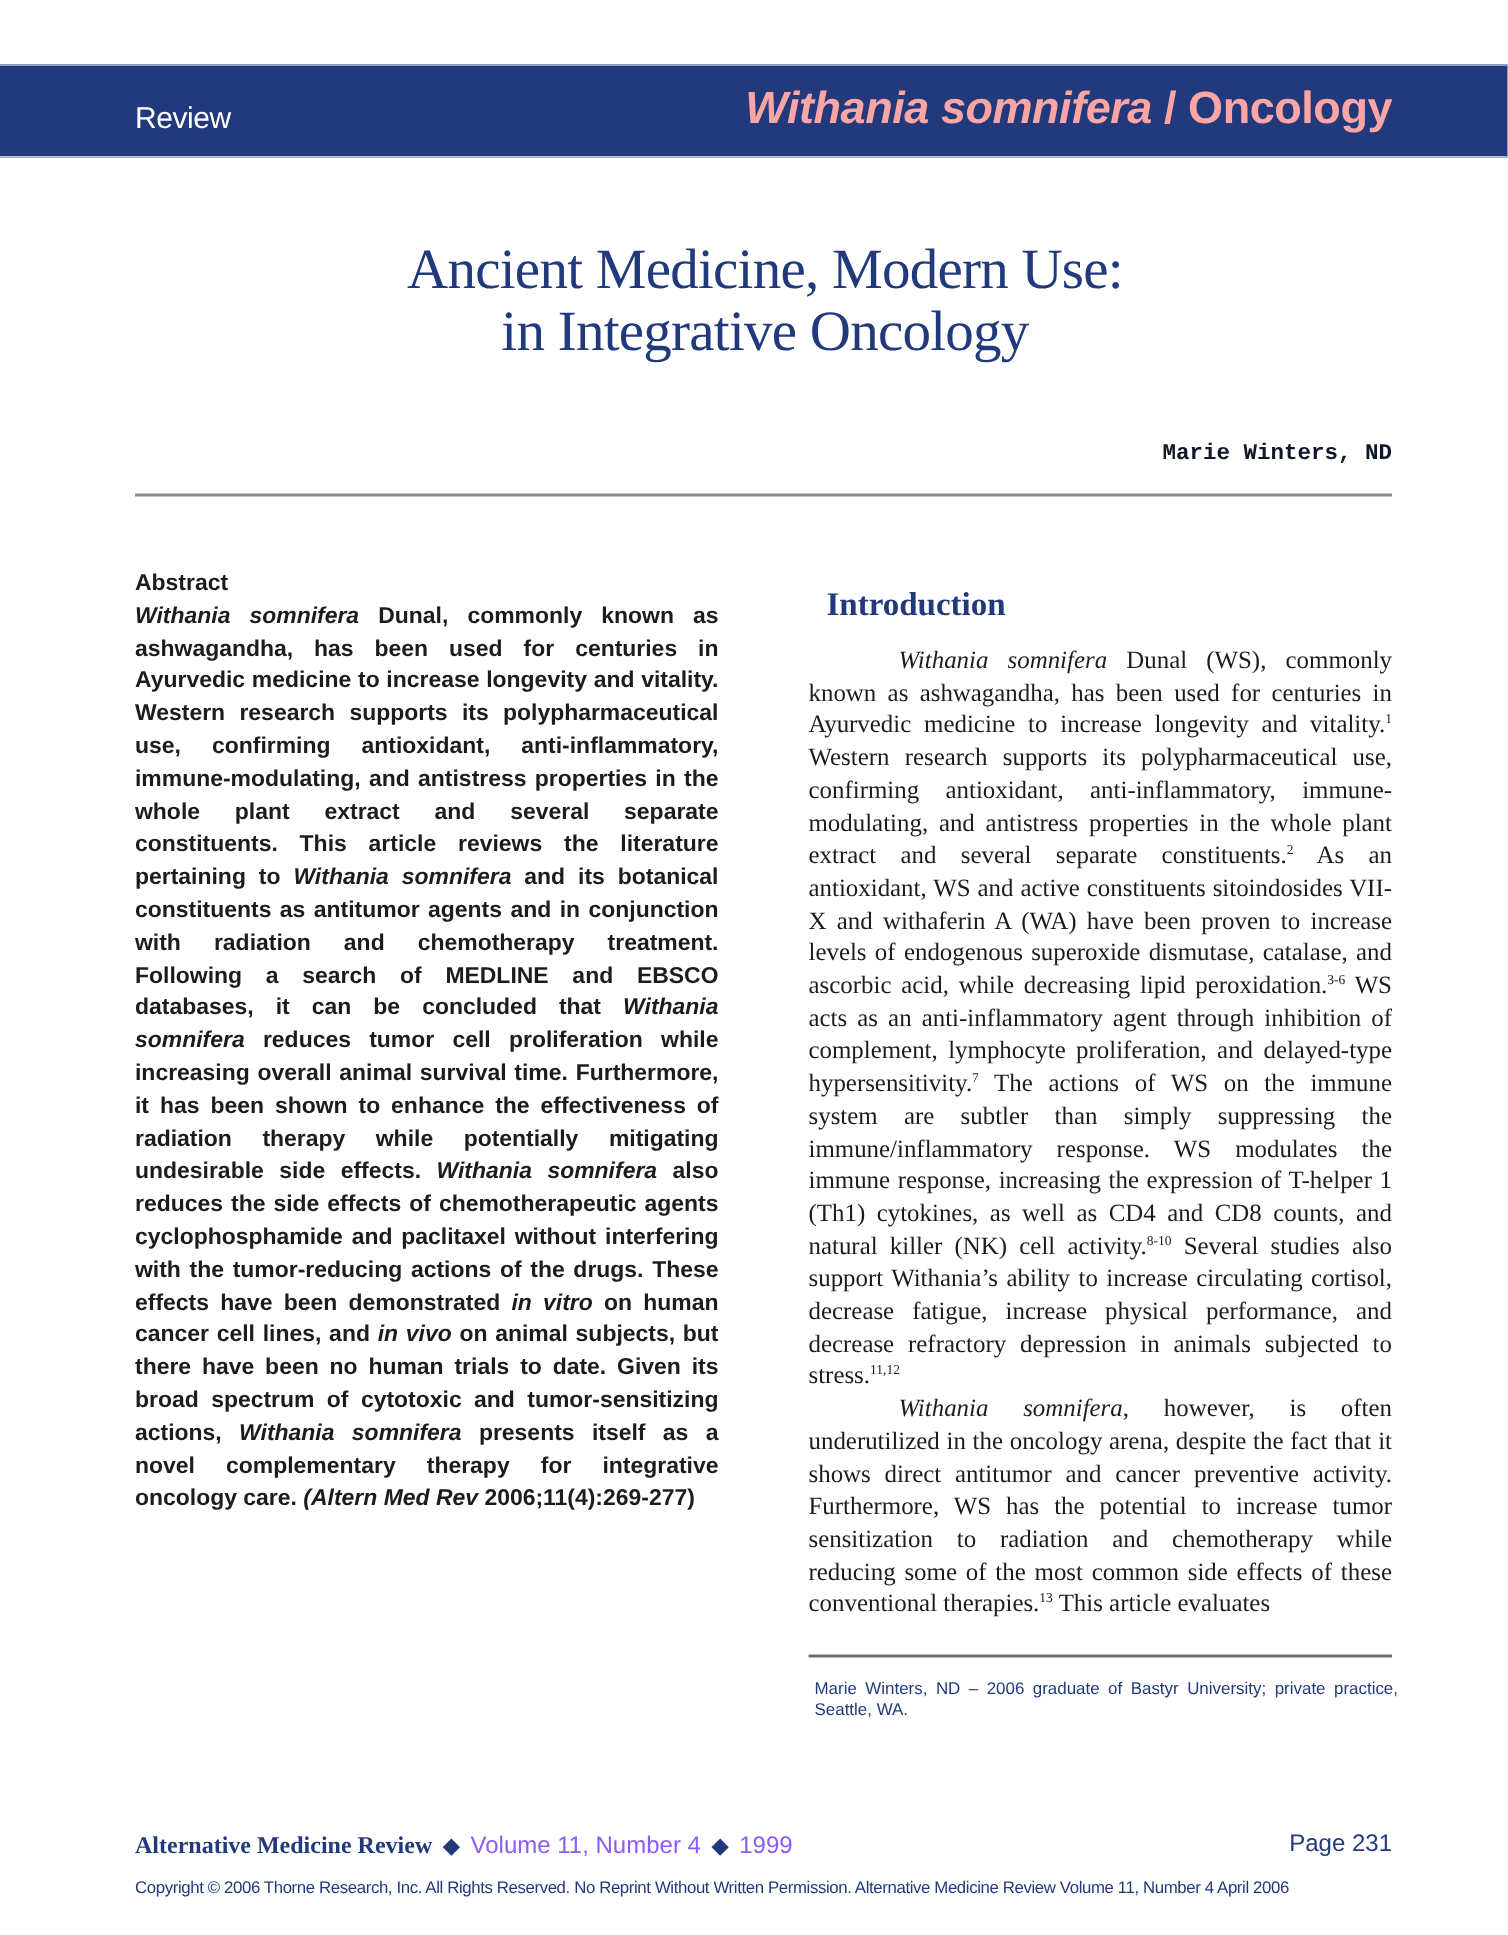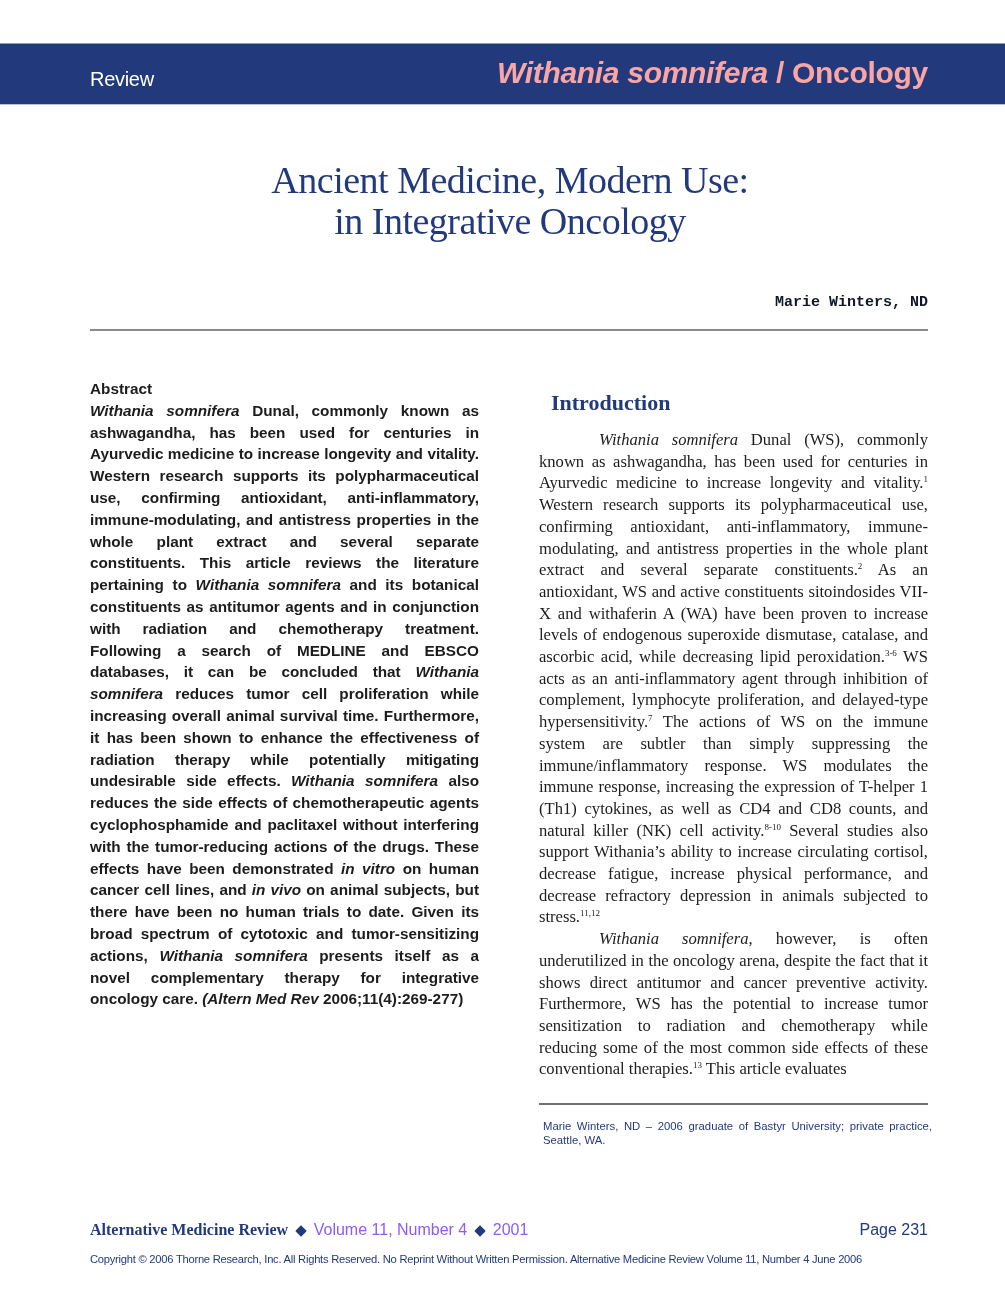--- a/index.html
+++ b/index.html
@@ -78,16 +78,16 @@
 <div class="rule-fn"></div>
 <div class="footnote">
   <div class="aff">Marie Winters, ND – 2006 graduate of Bastyr University; private practice, Seattle, WA.</div>
 </div>
 
 <div class="footer">
   <span class="journal">Alternative Medicine Review</span>
   <span class="diamond">◆</span>
   <span class="meta">Volume 11, Number 4</span>
   <span class="diamond">◆</span>
-  <span class="meta">2001</span>
+  <span class="meta">1999</span>
   <span class="page">Page 231</span>
 </div>
-<div class="copyright">Copyright © 2006 Thorne Research, Inc.  All Rights Reserved.  No Reprint Without Written Permission.  Alternative Medicine Review Volume 11, Number 4  June 2006</div>
+<div class="copyright">Copyright © 2006 Thorne Research, Inc.  All Rights Reserved.  No Reprint Without Written Permission.  Alternative Medicine Review Volume 11, Number 4  April 2006</div>
 
 </body></html>

